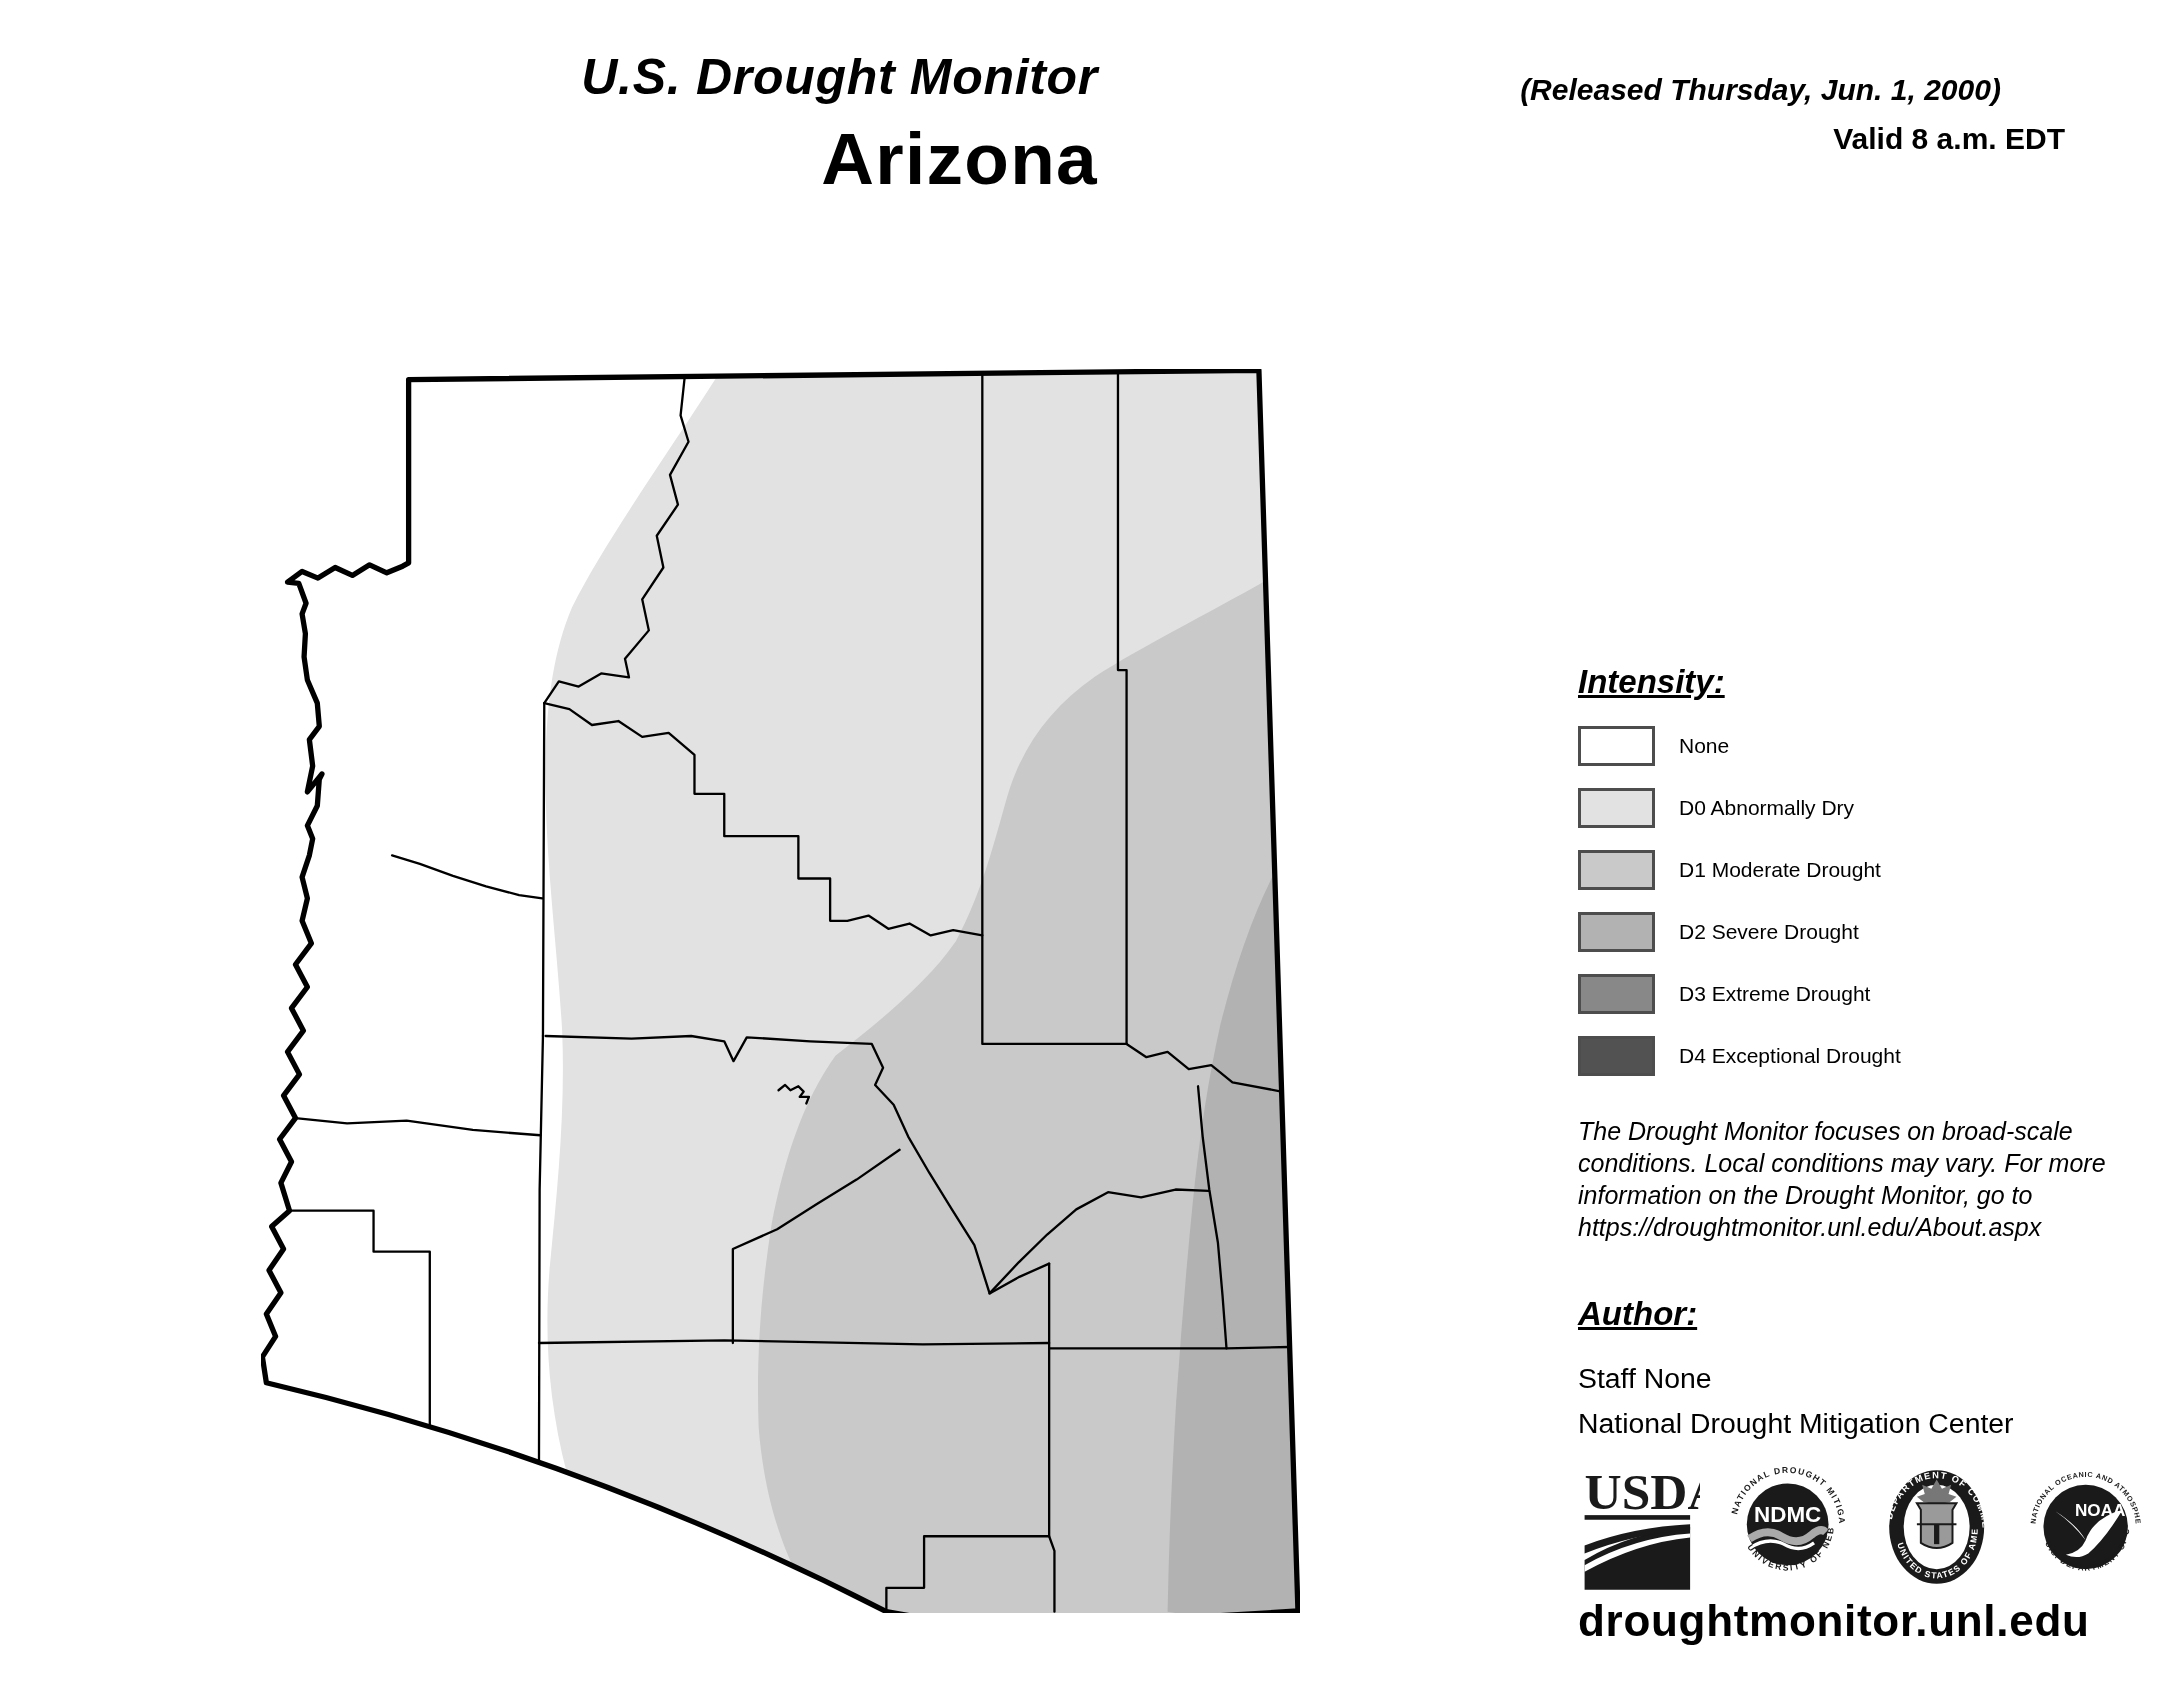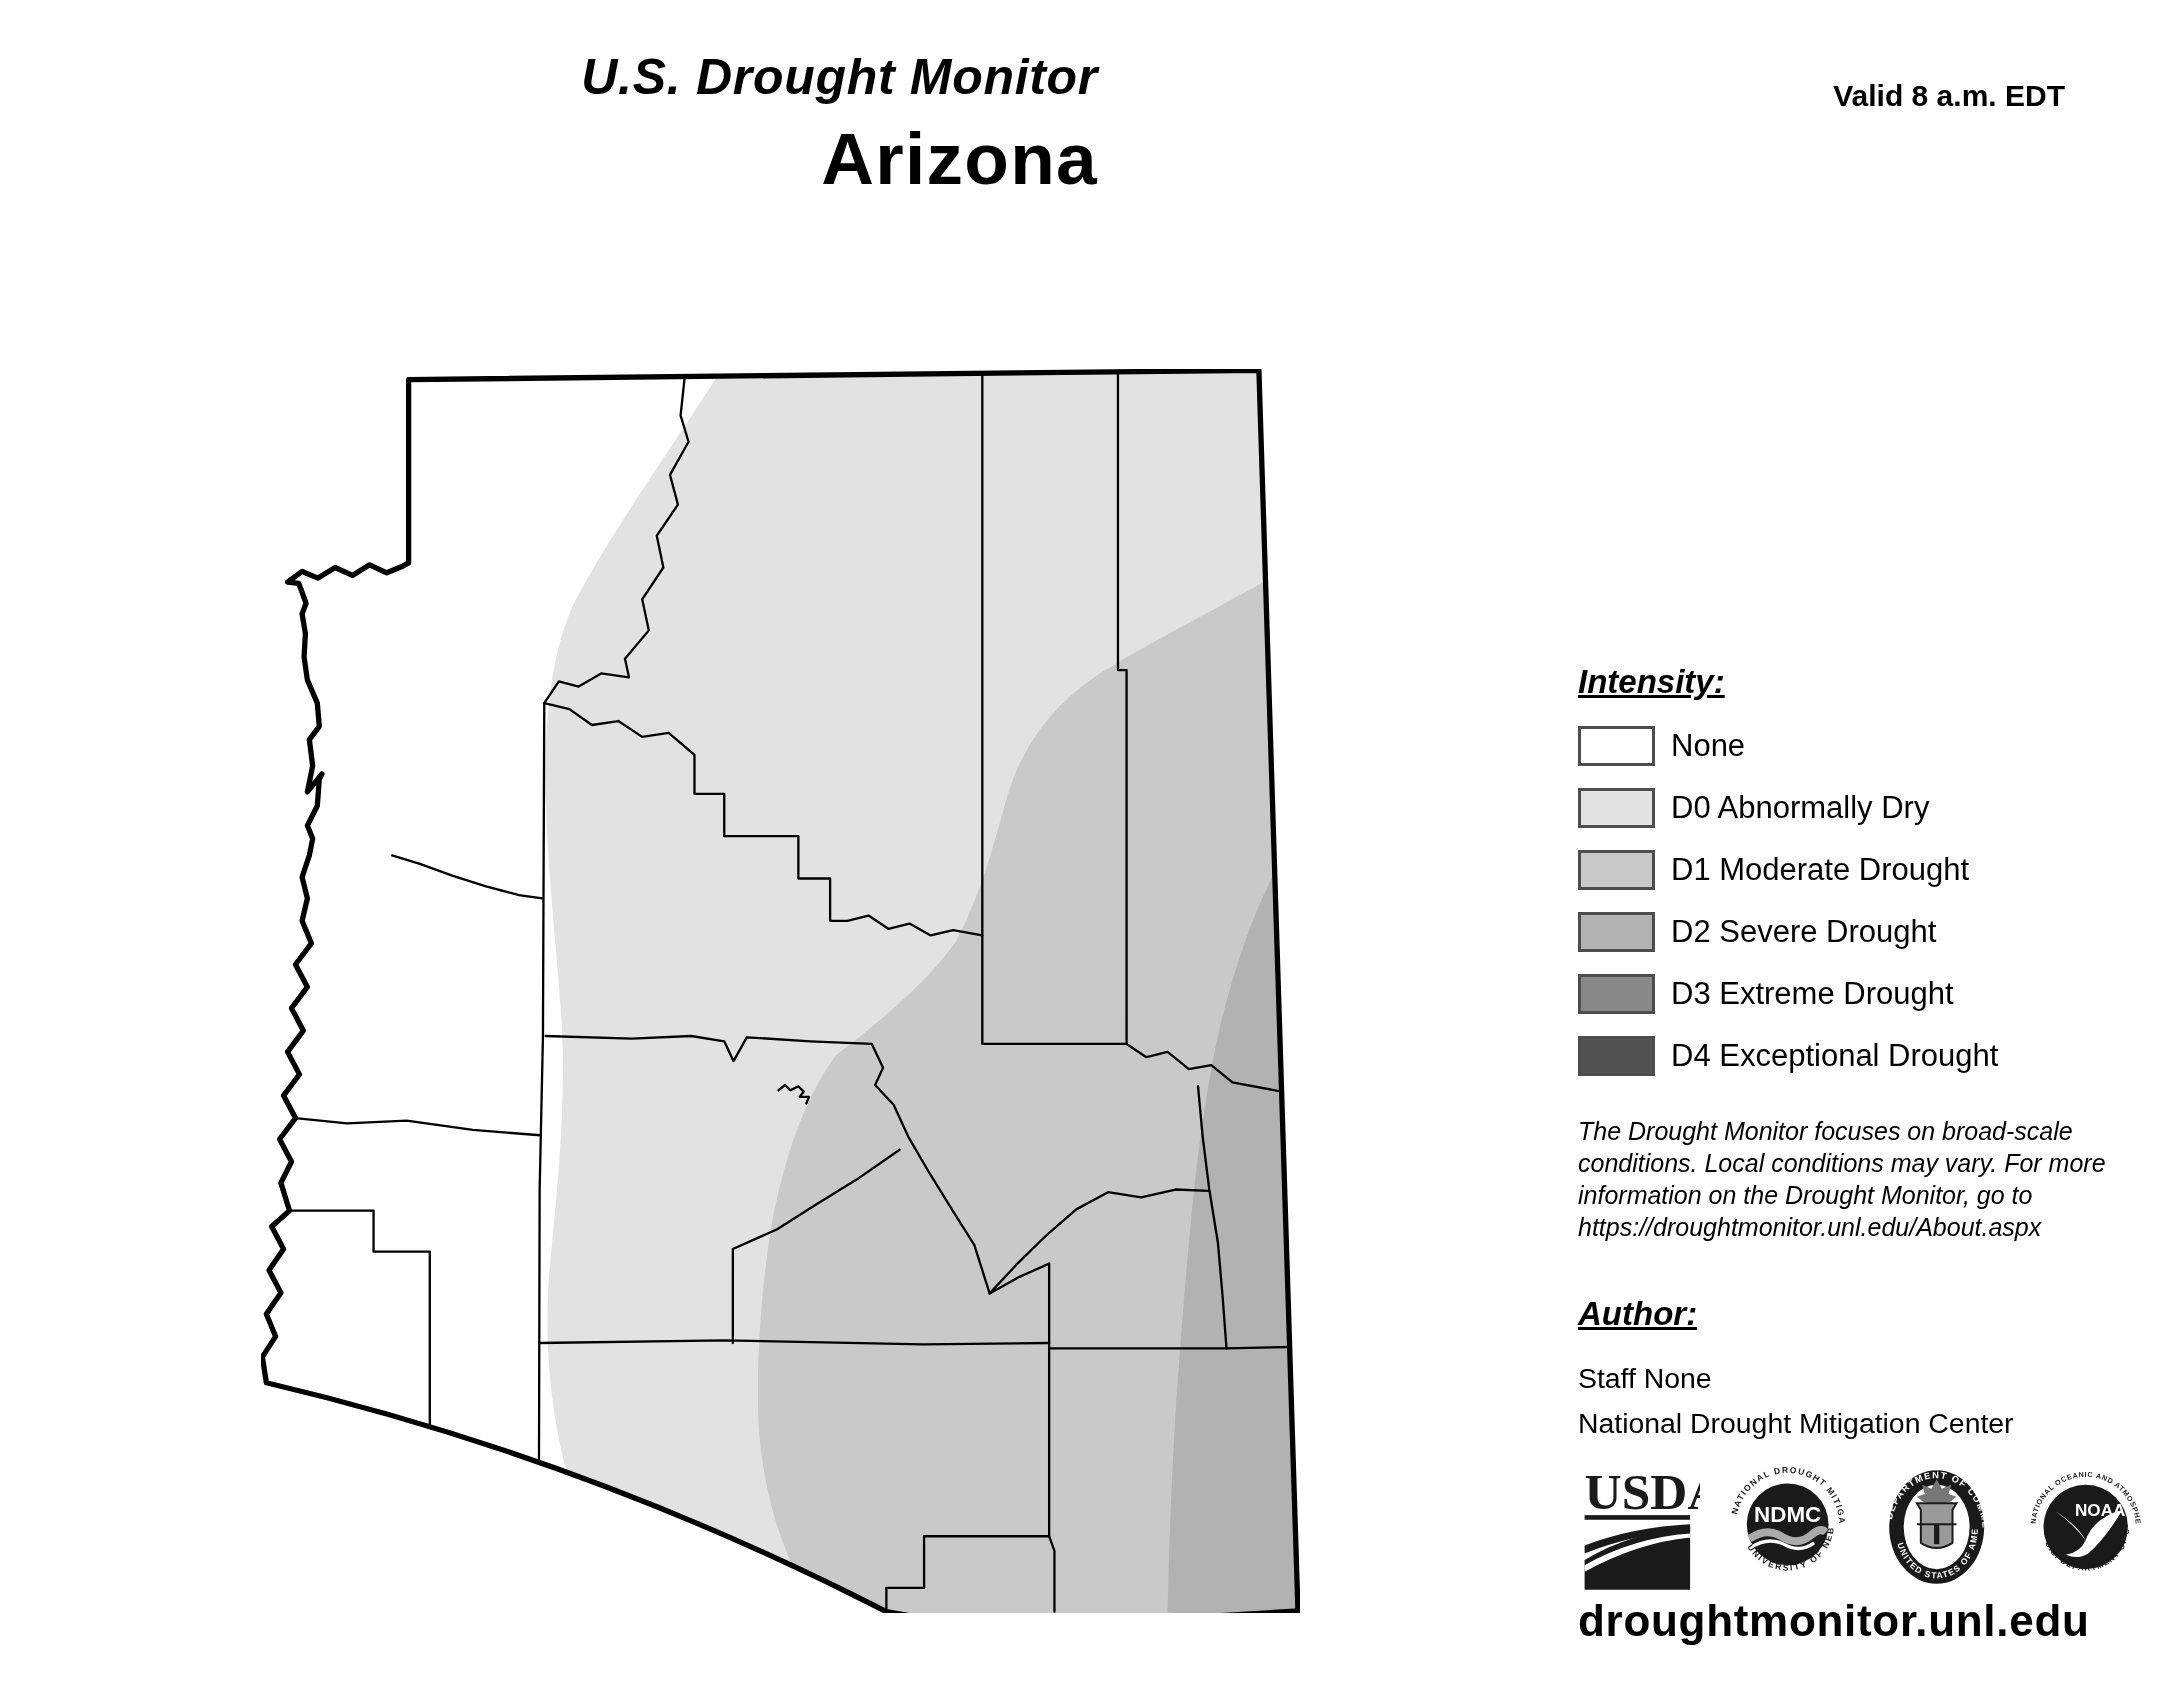--- a/index.html
+++ b/index.html
@@ -15,21 +15,21 @@
   .date-main{font-size:45px;font-weight:bold;}
   .date-released{font-size:30px;font-weight:bold;font-style:italic;margin-top:9.3px;}
   .date-valid{font-size:30px;font-weight:bold;margin-top:14.6px;text-align:right;}
   
   .map-wrap{position:absolute;left:261px;top:369px;width:1039px;height:1244px;}
   
   .legend{position:absolute;left:1578px;top:663px;width:629px;}
   .legend-heading{font-size:33px;font-style:italic;font-weight:600;text-decoration:underline;margin-bottom:25px;}
   .legend-row{display:flex;align-items:center;margin-bottom:22px;height:40px;}
   .swatch{width:77px;height:40px;border:3.3px solid #4d4d4d;box-sizing:border-box;flex:0 0 auto;background:#fff;}
-  .legend-label{font-size:31px;padding-left:16px;white-space:nowrap;}
+  .legend-label{font-size:21px;padding-left:24px;white-space:nowrap;}
   
   .disclaimer{position:absolute;left:1578px;top:1115px;width:635px;font-size:25px;font-style:italic;line-height:32px;}
   .disclaimer div{white-space:nowrap;}
   .author-block{position:absolute;left:1578px;top:1295px;width:635px;}
   .author-heading{font-size:33px;font-style:italic;font-weight:600;text-decoration:underline;}
   .author-name{font-size:28.4px;margin-top:29px;}
   .author-org{font-size:28.4px;margin-top:12px;}
   
   .logos{position:absolute;left:1578px;top:1461px;width:569px;height:132px;display:flex;justify-content:space-between;}
   .logo{width:122px;height:132px;position:relative;}
@@ -37,20 +37,21 @@
 </style>
 </head>
 <body>
 
 <div class="title-block">
   <div class="title-line1">U.S. Drought Monitor</div>
   <div class="title-line2">Arizona</div>
 </div>
 
 <div class="date-block">
+  <div class="date-released">(Released Thursday, Jun. 1, 2000)</div>
   <div class="date-valid">Valid 8 a.m. EDT</div>
 </div>
 
 <div class="map-wrap">
 <svg viewBox="0 0 1570 1880" width="1039" height="1244" xmlns="http://www.w3.org/2000/svg">
   <defs>
     <clipPath id="stateClip">
       <path d="M223,16 L1508,2 L1567,1877 L1300,1893 L1060,1898 L945,1878 Q490,1645 8,1532
                L2,1493 L22,1462 L8,1428 L30,1396 L12,1362 L34,1330 L16,1296 L43,1272 L30,1230 L46,1198 L28,1164 L52,1132
                L34,1098 L58,1066 L40,1032 L64,1000 L46,966 L70,934 L52,900 L76,868 L62,834

